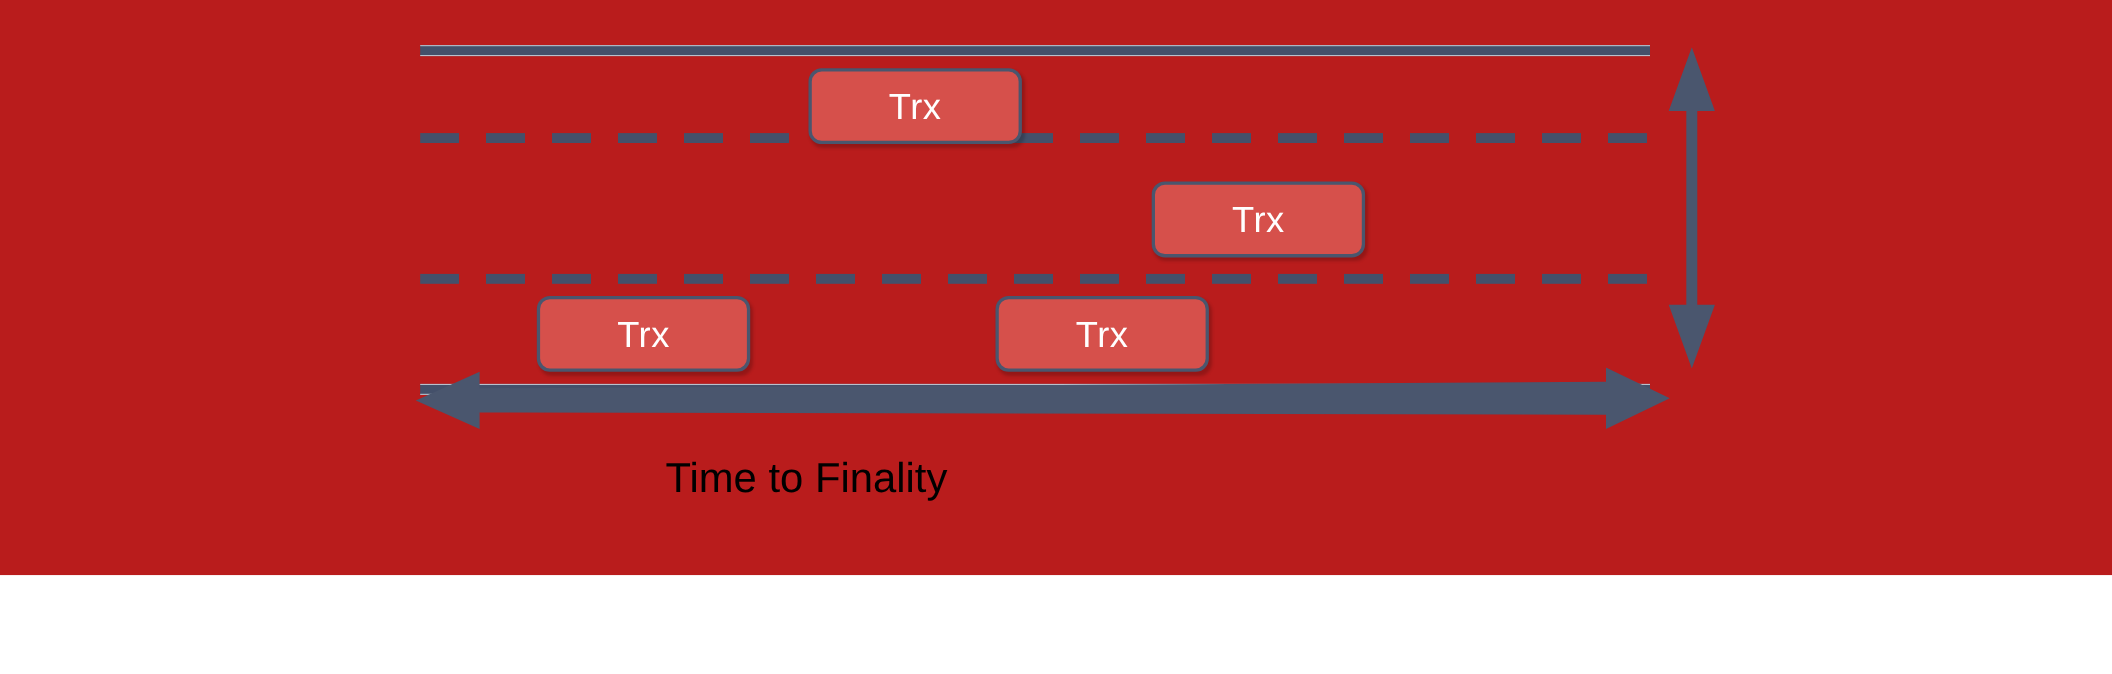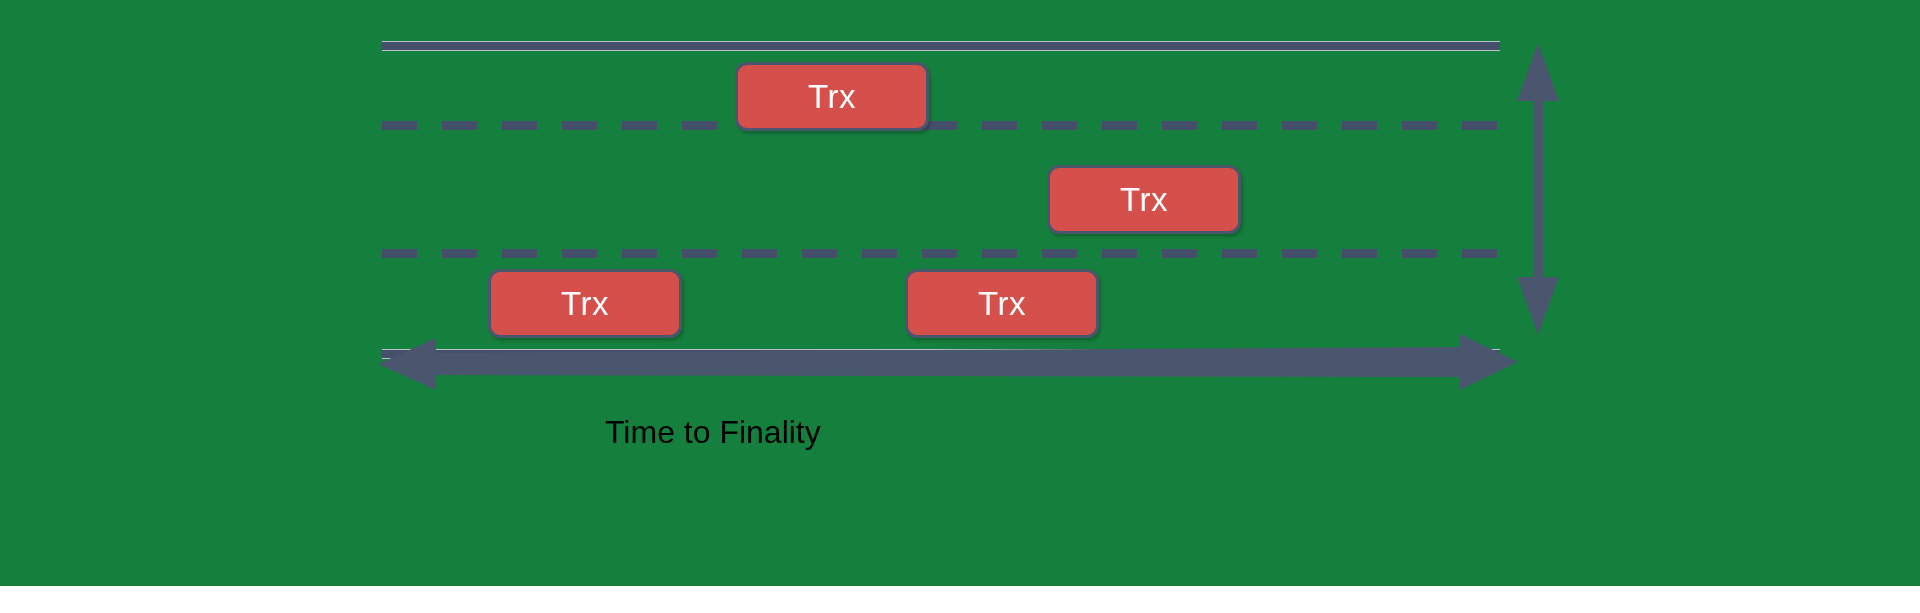--- a/index.html
+++ b/index.html
@@ -6,22 +6,22 @@
     margin: 0;
     padding: 0;
     background: #ffffff;
   }
   body {
     font-family: "Liberation Sans", sans-serif;
   }
   #canvas {
     position: relative;
     width: 1920px;
-    height: 586px;
-    background: #15803d;
+    height: 523px;
+    background: #b91c1c;
     overflow: hidden;
     text-decoration: underline;
   }
 
   
   .lane-line {
     position: absolute;
     left: 382px;
     width: 1118px;
     height: 8px;
@@ -94,21 +94,21 @@
     white-space: nowrap;
   }
   #throughput-label {
     left: 1583px;
     top: 146px;
     font-size: 47px;
   }
   #time-label {
     left: 605px;
     top: 414px;
-    font-size: 32px;
+    font-size: 38px;
   }
 </style>
 </head>
 <body>
 
 <div id="canvas">
 
   <div id="line-top" class="lane-line solid"></div>
   <div id="line-dash-1" class="lane-line dashed"></div>
   <div id="line-dash-2" class="lane-line dashed"></div>

